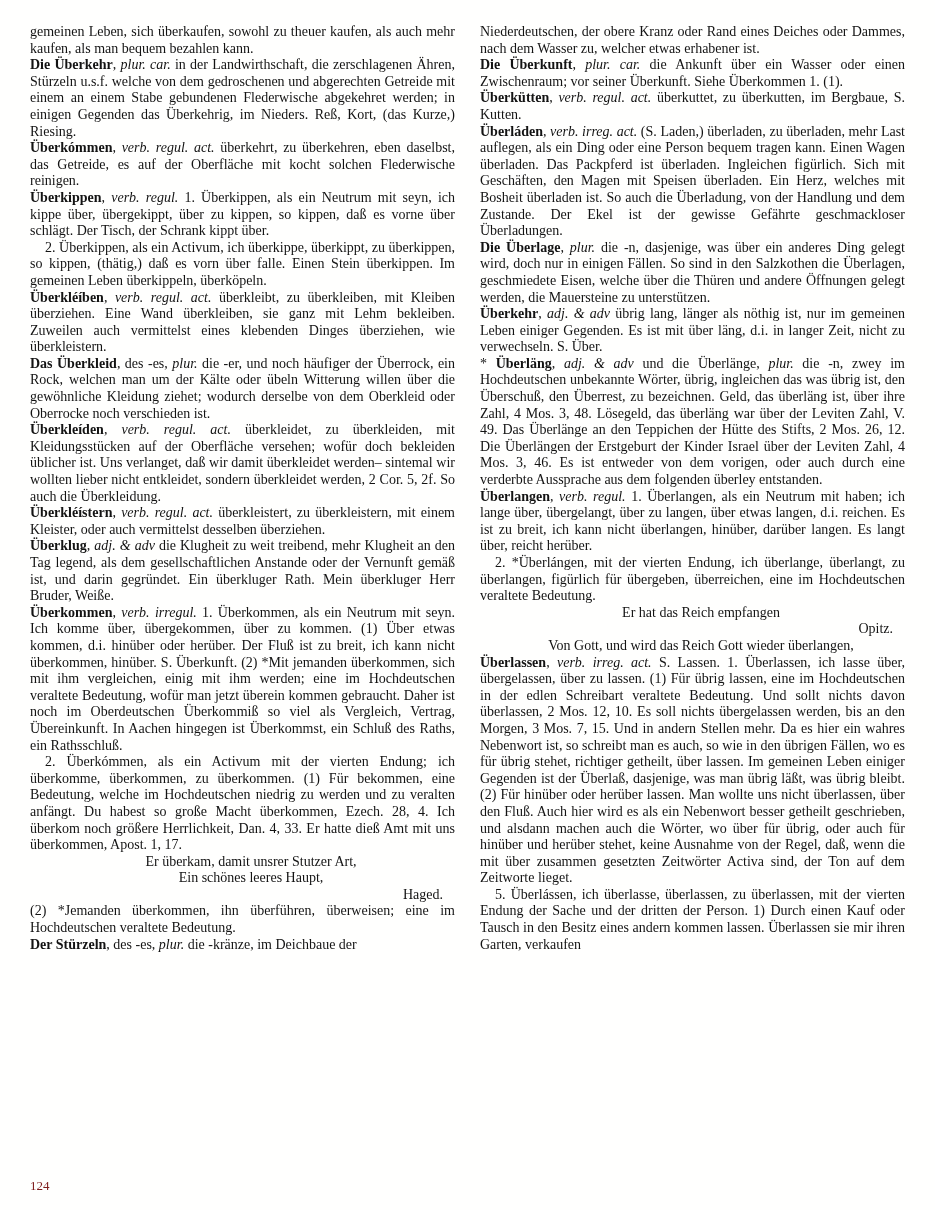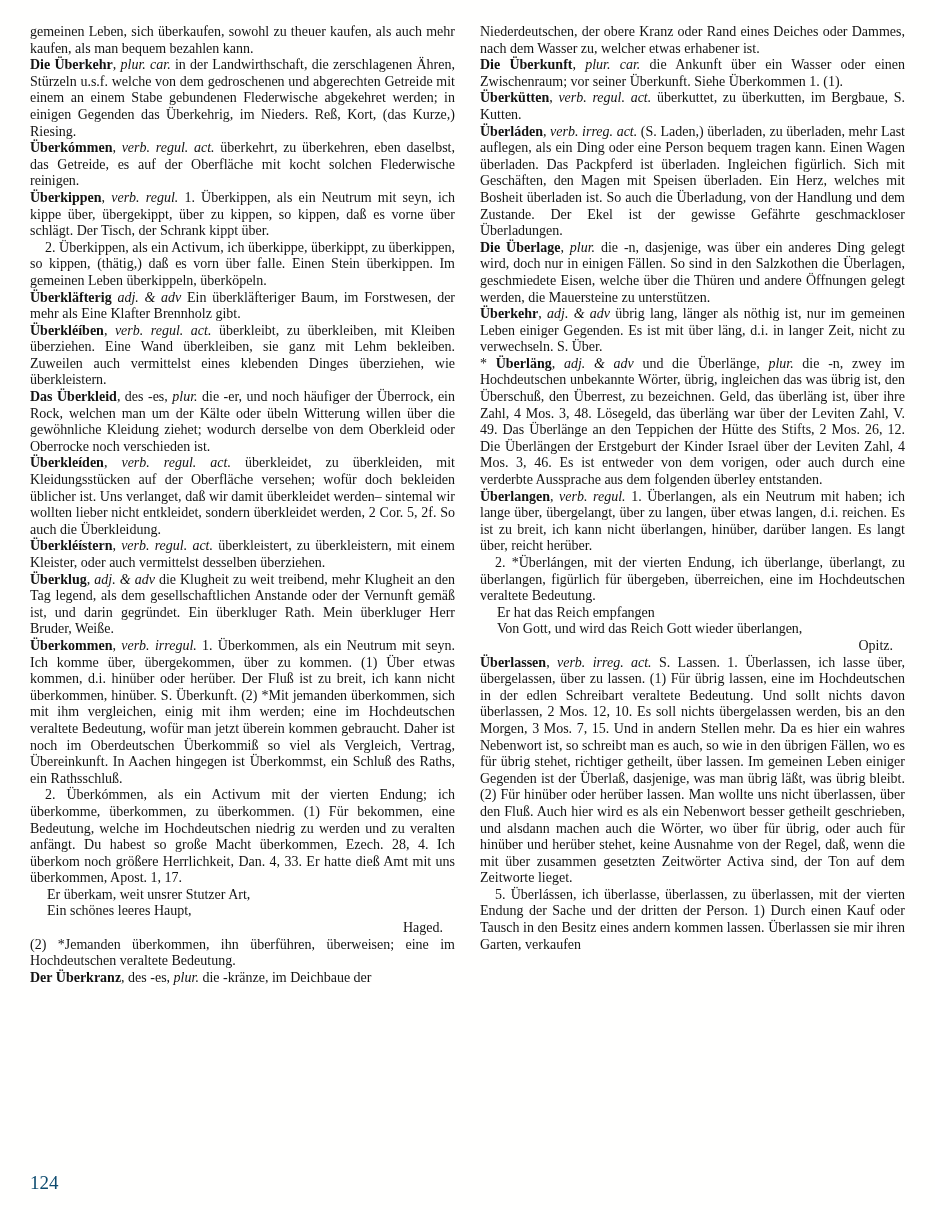--- a/index.html
+++ b/index.html
@@ -34,73 +34,72 @@
   }
   .para {
     margin: 0;
     padding: 0;
   }
   .para.indent {
     text-indent: 15px;
   }
   .para.verse {
     margin-left: 17px;
-    text-align: left;
+    text-align: center;
   }
   .para.attrib {
     text-align: right;
     padding-right: 12px;
   }
   .b { font-weight: bold; }
   .i { font-style: italic; }
   .n { font-style: normal; }
   .page-number {
     position: absolute;
     left: 30px;
     bottom: 16px;
-    font-size: 19px;
-    color: #0c4a6e;
+    font-size: 13px;
+    color: #7f1d1d;
   }
 </style>
 </head>
 <body>
 
 <div class="page">
   <div class="columns">
     <div class="col" id="col-left">
         <p class="para plain"><span class="n">gemeinen Leben, sich überkaufen, sowohl zu theuer kaufen, als auch mehr kaufen, als man bequem bezahlen kann.</span></p>
         <p class="para plain"><span class="b">Die Überkehr</span><span class="n">, </span><span class="i">plur. car.</span><span class="n"> in der Landwirthschaft, die zerschlagenen Ähren, Stürzeln u.s.f. welche von dem gedroschenen und abgerechten Getreide mit einem an einem Stabe gebundenen Flederwische abgekehret werden; in einigen Gegenden das Überkehrig, im Nieders. Reß, Kort, (das Kurze,) Riesing.</span></p>
         <p class="para plain"><span class="b">Überkómmen</span><span class="n">, </span><span class="i">verb. regul. act.</span><span class="n"> überkehrt, zu überkehren, eben daselbst, das Getreide, es auf der Oberfläche mit kocht solchen Flederwische reinigen.</span></p>
         <p class="para plain"><span class="b">Überkippen</span><span class="n">, </span><span class="i">verb. regul.</span><span class="n"> 1. Überkippen, als ein Neutrum mit seyn, ich kippe über, übergekippt, über zu kippen, so kippen, daß es vorne über schlägt. Der Tisch, der Schrank kippt über.</span></p>
         <p class="para indent"><span class="n">2. Überkippen, als ein Activum, ich überkippe, überkippt, zu überkippen, so kippen, (thätig,) daß es vorn über falle. Einen Stein überkippen. Im gemeinen Leben überkippeln, überköpeln.</span></p>
-        <p class="para plain"><span class="b">Überkläfterig</span><span class="n"> </span><span class="i">adj. &amp; adv</span><span class="n"> Ein überkläfteriger Baum, im Forstwesen, der mehr als Eine Klafter Brennholz gibt.</span></p>
         <p class="para plain"><span class="b">Überkléíben</span><span class="n">, </span><span class="i">verb. regul. act.</span><span class="n"> überkleibt, zu überkleiben, mit Kleiben überziehen. Eine Wand überkleiben, sie ganz mit Lehm bekleiben. Zuweilen auch vermittelst eines klebenden Dinges überziehen, wie überkleistern.</span></p>
         <p class="para plain"><span class="b">Das Überkleid</span><span class="n">, des -es, </span><span class="i">plur.</span><span class="n"> die -er, und noch häufiger der Überrock, ein Rock, welchen man um der Kälte oder übeln Witterung willen über die gewöhnliche Kleidung ziehet; wodurch derselbe von dem Oberkleid oder Oberrocke noch verschieden ist.</span></p>
         <p class="para plain"><span class="b">Überkleíden</span><span class="n">, </span><span class="i">verb. regul. act.</span><span class="n"> überkleidet, zu überkleiden, mit Kleidungsstücken auf der Oberfläche versehen; wofür doch bekleiden üblicher ist. Uns verlanget, daß wir damit überkleidet werden– sintemal wir wollten lieber nicht entkleidet, sondern überkleidet werden, 2 Cor. 5, 2f. So auch die Überkleidung.</span></p>
         <p class="para plain"><span class="b">Überkléístern</span><span class="n">, </span><span class="i">verb. regul. act.</span><span class="n"> überkleistert, zu überkleistern, mit einem Kleister, oder auch vermittelst desselben überziehen.</span></p>
         <p class="para plain"><span class="b">Überklug</span><span class="n">, </span><span class="i">adj. &amp; adv</span><span class="n"> die Klugheit zu weit treibend, mehr Klugheit an den Tag legend, als dem gesellschaftlichen Anstande oder der Vernunft gemäß ist, und darin gegründet. Ein überkluger Rath. Mein überkluger Herr Bruder, Weiße.</span></p>
         <p class="para plain"><span class="b">Überkommen</span><span class="n">, </span><span class="i">verb. irregul.</span><span class="n"> 1. Überkommen, als ein Neutrum mit seyn. Ich komme über, übergekommen, über zu kommen. (1) Über etwas kommen, d.i. hinüber oder herüber. Der Fluß ist zu breit, ich kann nicht überkommen, hinüber. S. Überkunft. (2) *Mit jemanden überkommen, sich mit ihm vergleichen, einig mit ihm werden; eine im Hochdeutschen veraltete Bedeutung, wofür man jetzt überein kommen gebraucht. Daher ist noch im Oberdeutschen Überkommiß so viel als Vergleich, Vertrag, Übereinkunft. In Aachen hingegen ist Überkommst, ein Schluß des Raths, ein Rathsschluß.</span></p>
         <p class="para indent"><span class="n">2. Überkómmen, als ein Activum mit der vierten Endung; ich überkomme, überkommen, zu überkommen. (1) Für bekommen, eine Bedeutung, welche im Hochdeutschen niedrig zu werden und zu veralten anfängt. Du habest so große Macht überkommen, Ezech. 28, 4. Ich überkom noch größere Herrlichkeit, Dan. 4, 33. Er hatte dieß Amt mit uns überkommen, Apost. 1, 17.</span></p>
-        <p class="para verse"><span class="n">Er überkam, weit unsrer Stutzer Art,</span></p>
+        <p class="para verse"><span class="n">Er überkam, damit unsrer Stutzer Art,</span></p>
         <p class="para verse"><span class="n">Ein schönes leeres Haupt,</span></p>
         <p class="para attrib"><span class="n">Haged.</span></p>
         <p class="para plain"><span class="n">(2) *Jemanden überkommen, ihn überführen, überweisen; eine im Hochdeutschen veraltete Bedeutung.</span></p>
-        <p class="para plain"><span class="b">Der Überkranz</span><span class="n">, des -es, </span><span class="i">plur.</span><span class="n"> die -kränze, im Deichbaue der</span></p>
+        <p class="para plain"><span class="b">Der Stürzeln</span><span class="n">, des -es, </span><span class="i">plur.</span><span class="n"> die -kränze, im Deichbaue der</span></p>
       </div>
     <div class="col" id="col-right">
         <p class="para plain"><span class="n">Niederdeutschen, der obere Kranz oder Rand eines Deiches oder Dammes, nach dem Wasser zu, welcher etwas erhabener ist.</span></p>
         <p class="para plain"><span class="b">Die Überkunft</span><span class="n">, </span><span class="i">plur. car.</span><span class="n"> die Ankunft über ein Wasser oder einen Zwischenraum; vor seiner Überkunft. Siehe Überkommen 1. (1).</span></p>
         <p class="para plain"><span class="b">Überkütten</span><span class="n">, </span><span class="i">verb. regul. act.</span><span class="n"> überkuttet, zu überkutten, im Bergbaue, S. Kutten.</span></p>
         <p class="para plain"><span class="b">Überláden</span><span class="n">, </span><span class="i">verb. irreg. act.</span><span class="n"> (S. Laden,) überladen, zu überladen, mehr Last auflegen, als ein Ding oder eine Person bequem tragen kann. Einen Wagen überladen. Das Packpferd ist überladen. Ingleichen figürlich. Sich mit Geschäften, den Magen mit Speisen überladen. Ein Herz, welches mit Bosheit überladen ist. So auch die Überladung, von der Handlung und dem Zustande. Der Ekel ist der gewisse Gefährte geschmackloser Überladungen.</span></p>
         <p class="para plain"><span class="b">Die Überlage</span><span class="n">, </span><span class="i">plur.</span><span class="n"> die -n, dasjenige, was über ein anderes Ding gelegt wird, doch nur in einigen Fällen. So sind in den Salzkothen die Überlagen, geschmiedete Eisen, welche über die Thüren und andere Öffnungen gelegt werden, die Mauersteine zu unterstützen.</span></p>
         <p class="para plain"><span class="b">Überkehr</span><span class="n">, </span><span class="i">adj. &amp; adv</span><span class="n"> übrig lang, länger als nöthig ist, nur im gemeinen Leben einiger Gegenden. Es ist mit über läng, d.i. in langer Zeit, nicht zu verwechseln. S. Über.</span></p>
         <p class="para plain"><span class="n">* </span><span class="b">Überläng</span><span class="n">, </span><span class="i">adj. &amp; adv</span><span class="n"> und die Überlänge, </span><span class="i">plur.</span><span class="n"> die -n, zwey im Hochdeutschen unbekannte Wörter, übrig, ingleichen das was übrig ist, den Überschuß, den Überrest, zu bezeichnen. Geld, das überläng ist, über ihre Zahl, 4 Mos. 3, 48. Lösegeld, das überläng war über der Leviten Zahl, V. 49. Das Überlänge an den Teppichen der Hütte des Stifts, 2 Mos. 26, 12. Die Überlängen der Erstgeburt der Kinder Israel über der Leviten Zahl, 4 Mos. 3, 46. Es ist entweder von dem vorigen, oder auch durch eine verderbte Aussprache aus dem folgenden überley entstanden.</span></p>
         <p class="para plain"><span class="b">Überlangen</span><span class="n">, </span><span class="i">verb. regul.</span><span class="n"> 1. Überlangen, als ein Neutrum mit haben; ich lange über, übergelangt, über zu langen, über etwas langen, d.i. reichen. Es ist zu breit, ich kann nicht überlangen, hinüber, darüber langen. Es langt über, reicht herüber.</span></p>
         <p class="para indent"><span class="n">2. *Überlángen, mit der vierten Endung, ich überlange, überlangt, zu überlangen, figürlich für übergeben, überreichen, eine im Hochdeutschen veraltete Bedeutung.</span></p>
         <p class="para verse"><span class="n">Er hat das Reich empfangen</span></p>
+        <p class="para attrib"><span class="n">Opitz.</span></p>
         <p class="para verse"><span class="n">Von Gott, und wird das Reich Gott wieder überlangen,</span></p>
-        <p class="para attrib"><span class="n">Opitz.</span></p>
         <p class="para plain"><span class="b">Überlassen</span><span class="n">, </span><span class="i">verb. irreg. act.</span><span class="n"> S. Lassen. 1. Überlassen, ich lasse über, übergelassen, über zu lassen. (1) Für übrig lassen, eine im Hochdeutschen in der edlen Schreibart veraltete Bedeutung. Und sollt nichts davon überlassen, 2 Mos. 12, 10. Es soll nichts übergelassen werden, bis an den Morgen, 3 Mos. 7, 15. Und in andern Stellen mehr. Da es hier ein wahres Nebenwort ist, so schreibt man es auch, so wie in den übrigen Fällen, wo es für übrig stehet, richtiger getheilt, über lassen. Im gemeinen Leben einiger Gegenden ist der Überlaß, dasjenige, was man übrig läßt, was übrig bleibt. (2) Für hinüber oder herüber lassen. Man wollte uns nicht überlassen, über den Fluß. Auch hier wird es als ein Nebenwort besser getheilt geschrieben, und alsdann machen auch die Wörter, wo über für übrig, oder auch für hinüber und herüber stehet, keine Ausnahme von der Regel, daß, wenn die mit über zusammen gesetzten Zeitwörter Activa sind, der Ton auf dem Zeitworte lieget.</span></p>
         <p class="para indent"><span class="n">5. Überlássen, ich überlasse, überlassen, zu überlassen, mit der vierten Endung der Sache und der dritten der Person. 1) Durch einen Kauf oder Tausch in den Besitz eines andern kommen lassen. Überlassen sie mir ihren Garten, verkaufen</span></p>
       </div>
   </div>
   <div class="page-number">124</div>
 </div>
 
 </body></html>

